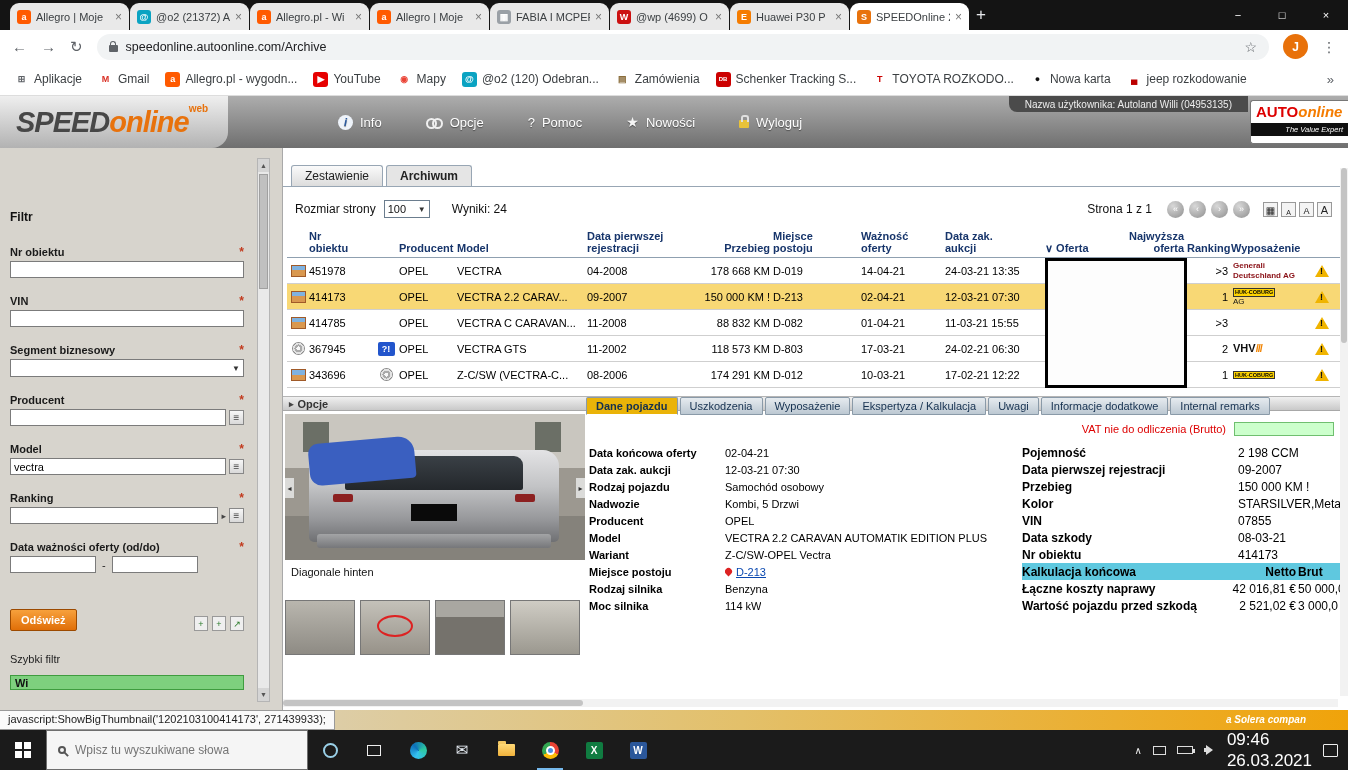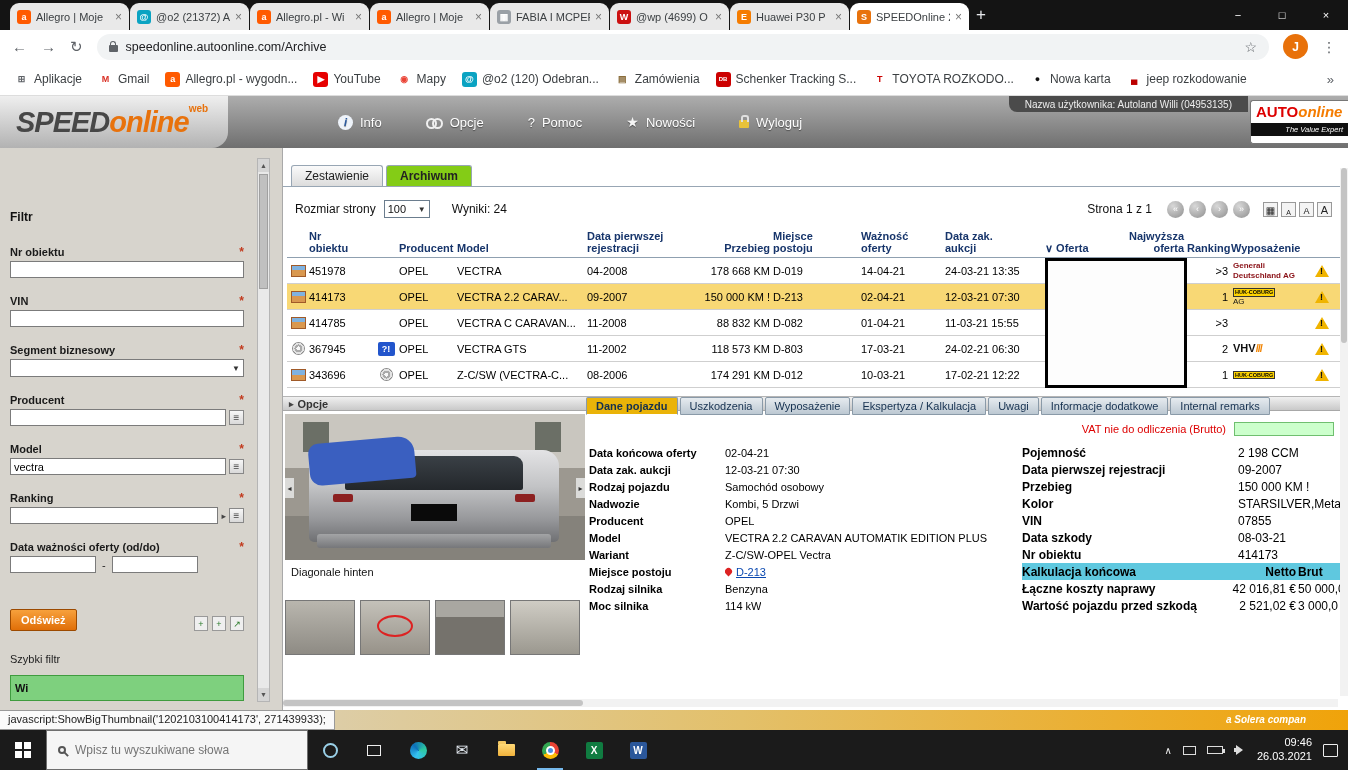--- a/index.html
+++ b/index.html
@@ -75,31 +75,31 @@
 .sb-select{flex:1;height:18px;border:1px solid #7b7b7b;background:#fff;display:flex;align-items:center;justify-content:flex-end;padding:0 3px}
 .sel-arr{font-size:8px;color:#333}
 .sb-pick{width:15px;height:15px;border:1px solid #888;background:linear-gradient(#f7f7f7,#d9d9d9);font-size:10px;display:flex;align-items:center;justify-content:center;color:#444;flex:none}
 .sb-din{width:86px;height:17px;border:1px solid #7b7b7b;font-size:11px;padding:0 3px;font-family:inherit}
 .sb-dash{font-size:11px;color:#222;padding:0 3px}
 .sb-refresh-row{display:flex;align-items:flex-end;margin-top:36px}
 .btn-refresh{background:linear-gradient(#f7a13c,#e06f08);border:1px solid #9c4a00;color:#fff;font-weight:bold;font-size:11px;padding:4px 10px;border-radius:2px}
 .mini-ics{margin-left:auto;display:flex;gap:4px}
 .mini-ic{width:14px;height:15px;border:1px solid #999;background:#efefef;font-size:9px;color:#2a7a2a;display:flex;align-items:center;justify-content:center}
 .sb-quick{margin-top:22px;font-size:11px;color:#222}
-.sb-quickitem{margin-top:10px;height:26px;background:#7ed07e;border:1px solid #3f9c3f;font-size:11px;font-weight:bold;padding:0 4px;color:#111;display:flex;align-items:center}
+.sb-quickitem{margin-top:10px;height:15px;background:#7ed07e;border:1px solid #3f9c3f;font-size:11px;font-weight:bold;padding:0 4px;color:#111;display:flex;align-items:center}
 .sb-scroll{position:absolute;right:12px;top:10px;bottom:8px;width:13px;background:#e9e9e9;border:1px solid #b5b5b5}
 .sb-scroll .up,.sb-scroll .dn{position:absolute;left:0;right:0;height:13px;background:#d5d5d5;color:#555;font-size:7px;display:flex;align-items:center;justify-content:center}
 .sb-scroll .dn{bottom:0}
 .sb-thumb{position:absolute;left:1px;right:1px;top:15px;height:115px;background:#c0c0c0;border:1px solid #a0a0a0}
 
 
 .mainpane{flex:1;position:relative;min-width:0;background:#fff;overflow:hidden}
 .vtabs{position:absolute;top:17px;left:8px;display:flex;gap:3px;z-index:2}
 .vtab{padding:3px 13px;font-size:12px;border:1px solid #98a6b4;border-bottom:none;border-radius:3px 3px 0 0;background:linear-gradient(#fafafa,#dcdcdc);color:#222}
-.vtab.active{background:#84cc16;font-weight:bold}
+.vtab.active{background:#e5e5e5;font-weight:bold}
 .vline{position:absolute;top:38px;left:0;right:0;border-top:1px solid #98a6b4}
 .toolbar{position:absolute;top:52px;left:12px;right:16px;display:flex;align-items:center;gap:8px;font-size:12px;color:#111}
 .psize{width:46px;height:18px;border:1px solid #6b7d8e;display:flex;align-items:center;justify-content:space-between;padding:0 3px;font-size:11px;background:#fff}
 .results{margin-left:14px}
 .tright{margin-left:auto;display:flex;align-items:center;gap:5px}
 .pagelabel{margin-right:10px}
 .pgbtn{width:17px;height:17px;border-radius:50%;background:radial-gradient(circle at 35% 30%,#d8d8d8,#8e8e8e);color:#fff;font-size:9px;display:flex;align-items:center;justify-content:center}
 .fsbtns{display:flex;gap:3px;margin-left:8px}
 .fsbtn{width:15px;height:15px;border:1px solid #999;background:#f4f4f4;display:flex;align-items:flex-end;justify-content:center;color:#222;font-size:10px;line-height:1}
 
@@ -210,21 +210,21 @@
 .office{width:17px;height:17px;color:#fff;font-size:10px;font-weight:bold;display:flex;align-items:center;justify-content:center;border-radius:2px}
 .xls{background:#107c41}.doc{background:#2b579a}
 .tray{margin-left:auto;display:flex;align-items:center;gap:11px;padding-right:10px}
 .trayglyph{font-size:10px;color:#eee}
 .scr{width:13px;height:9px;border:1px solid #ddd}
 .bat{width:16px;height:8px;border:1px solid #ddd;position:relative}
 .bat::after{content:"";position:absolute;right:-3px;top:2px;width:2px;height:4px;background:#ddd}
 .vol{position:relative;width:12px;height:10px}
 .vol::before{content:"";position:absolute;left:0;top:3px;width:3px;height:4px;background:#ddd}
 .vol::after{content:"";position:absolute;left:2px;top:0;border-top:5px solid transparent;border-bottom:5px solid transparent;border-left:7px solid #ddd}
-.clock{font-size:11px;text-align:right;line-height:1.25}
+.clock{font-size:17px;text-align:left;line-height:1.25}
 .ac{width:15px;height:13px;border:1px solid #eee;border-radius:1px}
 </style>
 </head>
 <body>
 
 <div class="screen">
 
   <div class="tabstrip">
     <div class="tabs" id="tabs">
         <div class="tab">

